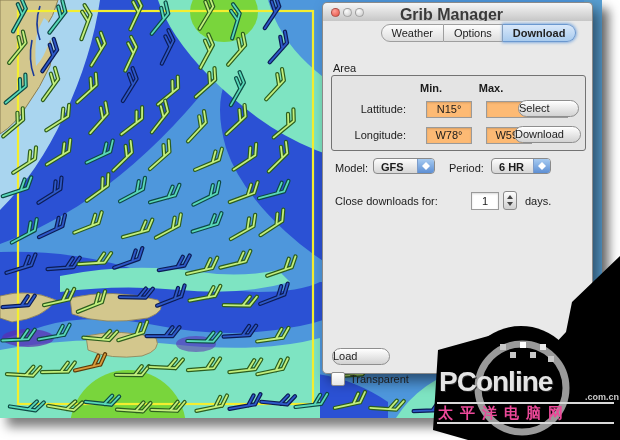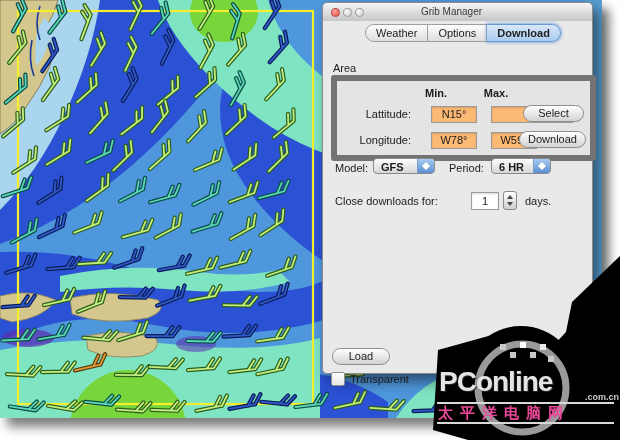--- a/index.html
+++ b/index.html
@@ -13,46 +13,46 @@
 
   
   #dialog{position:absolute;left:322px;top:2px;width:271px;height:372px;z-index:10;
           border-radius:5px;box-shadow:6px 7px 14px rgba(0,0,0,.5);font-size:11px;color:#1b1b1b;}
   #titlebar{position:absolute;left:0;top:0;right:0;height:19px;border:1px solid #8a8a8a;border-bottom:none;
             border-radius:5px 5px 0 0;background:linear-gradient(#f6f6f6,#c6c6c6);box-sizing:border-box;}
   .tl{position:absolute;top:5px;width:9px;height:9px;border-radius:50%;border:1px solid rgba(0,0,0,.28);box-sizing:border-box;}
   #tl-close{left:8px;background:radial-gradient(circle at 35% 30%,#ffa39a,#e44f43);}
   #tl-min{left:20px;background:radial-gradient(circle at 35% 30%,#fcfcfc,#c8c8c8);}
   #tl-zoom{left:32px;background:radial-gradient(circle at 35% 30%,#fcfcfc,#c8c8c8);}
-  #win-title{position:absolute;left:0;right:12px;top:3px;text-align:center;font-size:10px;font-weight:400;color:#3a3a3a;}
+  #win-title{position:absolute;left:0;right:12px;top:3px;text-align:center;font-size:16px;font-weight:700;color:#3a3a3a;}
   #dlg-body{position:absolute;left:0;top:19px;right:0;bottom:0;background:#e9e9e9;
             border:1px solid #8a8a8a;border-top:none;border-radius:0 0 5px 5px;box-sizing:border-box;}
 
   
-  #tabbar{position:absolute;left:0;right:0;top:3px;display:flex;justify-content:flex-start;padding-left:42px;}
+  #tabbar{position:absolute;left:0;right:0;top:3px;display:flex;justify-content:center;padding-left:42px;}
   .tab{height:16px;line-height:16px;padding:0 10px;background:linear-gradient(#fdfdfd,#dedede);
        border:1px solid #9e9e9e;border-left:none;font-size:11px;color:#222;}
   .tab.first{border-left:1px solid #9e9e9e;border-radius:9px 0 0 9px;}
   .tab.last{border-radius:0 9px 9px 0;}
   .tab.selected{background:linear-gradient(#d9e8fa,#a9cbee);border-color:#6b98cf;
                 box-shadow:0 0 3px 1px rgba(110,160,220,.8);font-weight:600;}
 
   
   #area-label{position:absolute;left:10px;top:41px;}
-  #area-box{position:absolute;left:8px;top:54px;width:253px;height:74px;border:6px solid #737373;
+  #area-box{position:absolute;left:8px;top:54px;width:253px;height:74px;border:1px solid #737373;
             border-radius:3px;background:#e4e4e4;}
   .col-head{position:absolute;top:6px;width:44px;text-align:center;font-weight:600;}
   #min-head{left:77px;} #max-head{left:137px;}
   .row-label{position:absolute;width:72px;text-align:right;}
   #lat-label{left:2px;top:27px;} #lon-label{left:2px;top:53px;}
   .tfield{position:absolute;width:44px;height:15px;background:#fdba74;border:1px solid #9a9a9a;
           text-align:center;line-height:15px;box-shadow:inset 0 1px 2px rgba(0,0,0,.15);margin-left:16px;}
   #lat-min{left:78px;top:25px;} #lat-max{left:138px;top:25px;padding-left:36px;}
   #lon-min{left:78px;top:51px;} #lon-max{left:138px;top:51px;}
-  .capsule{position:absolute;height:17px;line-height:15px;text-align:center;border:1px solid #8e8e8e;
+  .capsule{position:absolute;height:17px;line-height:15px;text-align:left;border:1px solid #8e8e8e;
            border-radius:9px;background:linear-gradient(#ffffff,#d2d2d2);box-shadow:inset 0 1px 0 #fff;
            box-sizing:border-box;color:#222;}
   #select-btn{left:186px;top:24px;width:61px;}
   #download-btn{left:182px;top:50px;width:67px;}
 
   
   #model-label{position:absolute;left:12px;top:141px;}
   #period-label{position:absolute;left:126px;top:141px;text-align:center;}
   .popup{position:absolute;height:16px;border:1px solid #8a8a8a;border-radius:4px;overflow:hidden;
          background:linear-gradient(#fdfdfd,#d6d6d6);box-sizing:border-box;}

